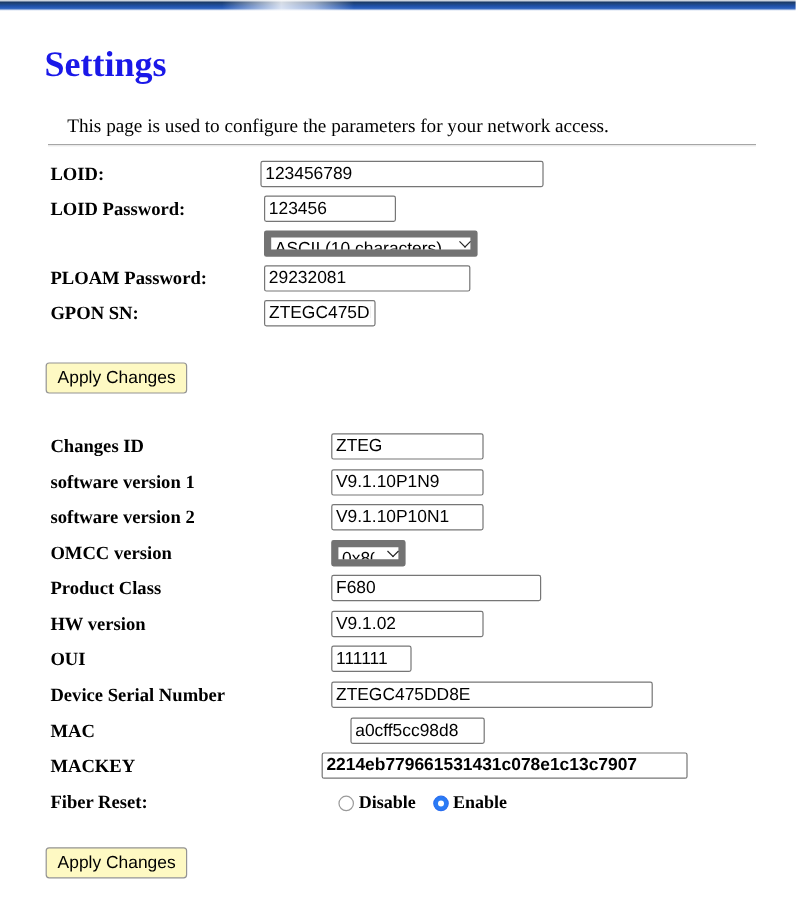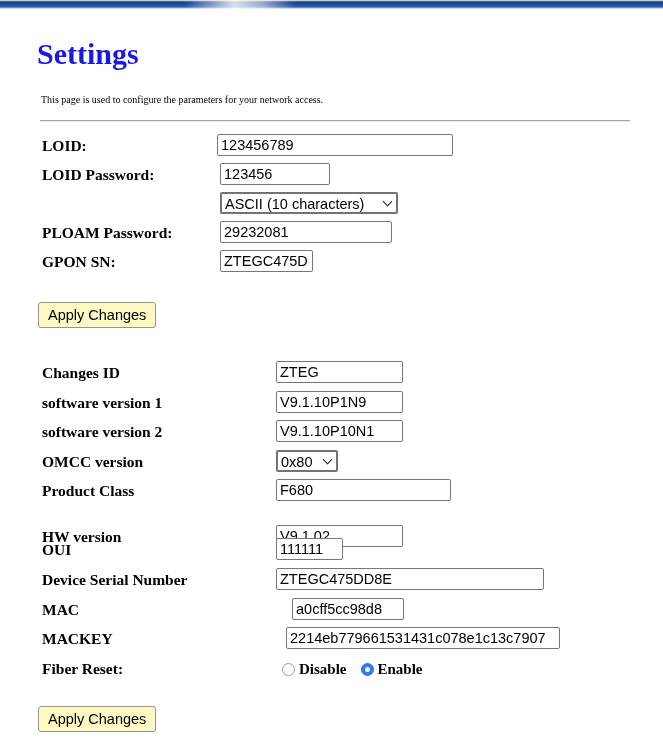--- a/index.html
+++ b/index.html
@@ -56,23 +56,23 @@
     font-size: 30px;
     font-weight: bold;
     color: #1a18e8;
     letter-spacing: 0px;
     line-height: 34px;
     white-space: nowrap;
   }
 
   #page-description {
     position: absolute;
-    left: 41px;
+    left: 56px;
     top: 80px;
-    font-size: 10px;
+    font-size: 16px;
     line-height: 19px;
     white-space: nowrap;
     text-align: center;
   }
 
   #divider {
     position: absolute;
     left: 40px;
     top: 112px;
     width: 590px;
@@ -112,21 +112,21 @@
     line-height: 20px;
     outline: none;
   }
 
   select.select-input {
     position: absolute;
     top: 0;
     height: 22px;
     box-sizing: border-box;
     padding: 0 20px 0 3px;
-    border: 2px solid #737373;
+    border: 6px solid #737373;
     border-radius: 2px;
     background: #ffffff;
     color: #000000;
     font-family: "Liberation Sans", "DejaVu Sans", sans-serif;
     font-size: 14.5px;
     line-height: 20px;
     -webkit-appearance: none;
     -moz-appearance: none;
     appearance: none;
     outline: none;
@@ -290,21 +290,21 @@
       </select>
       <span class="chevron"></span>
     </span>
   </div>
 
   <div class="form-row" style="left:42px; top:479px; width:600px;">
     <span class="field-label">Product Class</span>
     <input class="text-input" type="text" style="left: 234px; width: 175px;" value="F680">
   </div>
 
-  <div class="form-row" style="left:42px; top:509px; width:600px;margin-top:16px;">
+  <div class="form-row" style="left:42px; top:509px; width:600px;">
     <span class="field-label">HW version</span>
     <input class="text-input" type="text" style="left: 234px; width: 127px;" value="V9.1.02">
   </div>
 
   <div class="form-row" style="left:42px; top:538px; width:600px;">
     <span class="field-label">OUI</span>
     <input class="text-input" type="text" style="left: 234px; width: 67px;" value="111111">
   </div>
 
   <div class="form-row" style="left:42px; top:568px; width:600px;">
@@ -312,21 +312,21 @@
     <input class="text-input" type="text" style="left: 234px; width: 268px;" value="ZTEGC475DD8E">
   </div>
 
   <div class="form-row" style="left:42px; top:598px; width:600px;">
     <span class="field-label">MAC</span>
     <input class="text-input" type="text" style="left: 234px; width: 112px; margin-left: 16px;" value="a0cff5cc98d8">
   </div>
 
   <div class="form-row" style="left:42px; top:627px; width:600px;">
     <span class="field-label">MACKEY</span>
-    <input class="text-input" type="text" style="left: 244px; width: 274px;" value="2214eb779661531431c078e1c13c7907">
+    <input class="text-input" type="text" style="left: 226px; width: 305px; font-weight: bold;" value="2214eb779661531431c078e1c13c7907">
   </div>
 
   <div class="form-row" style="left:42px; top:657px; width:600px;">
     <span class="field-label">Fiber Reset:</span>
     <span class="radio-group" style="left:240px;">
       <span class="radio-item">
         <span class="radio-dot"></span>
         <span class="radio-label">Disable</span>
       </span>
       <span class="radio-item">

